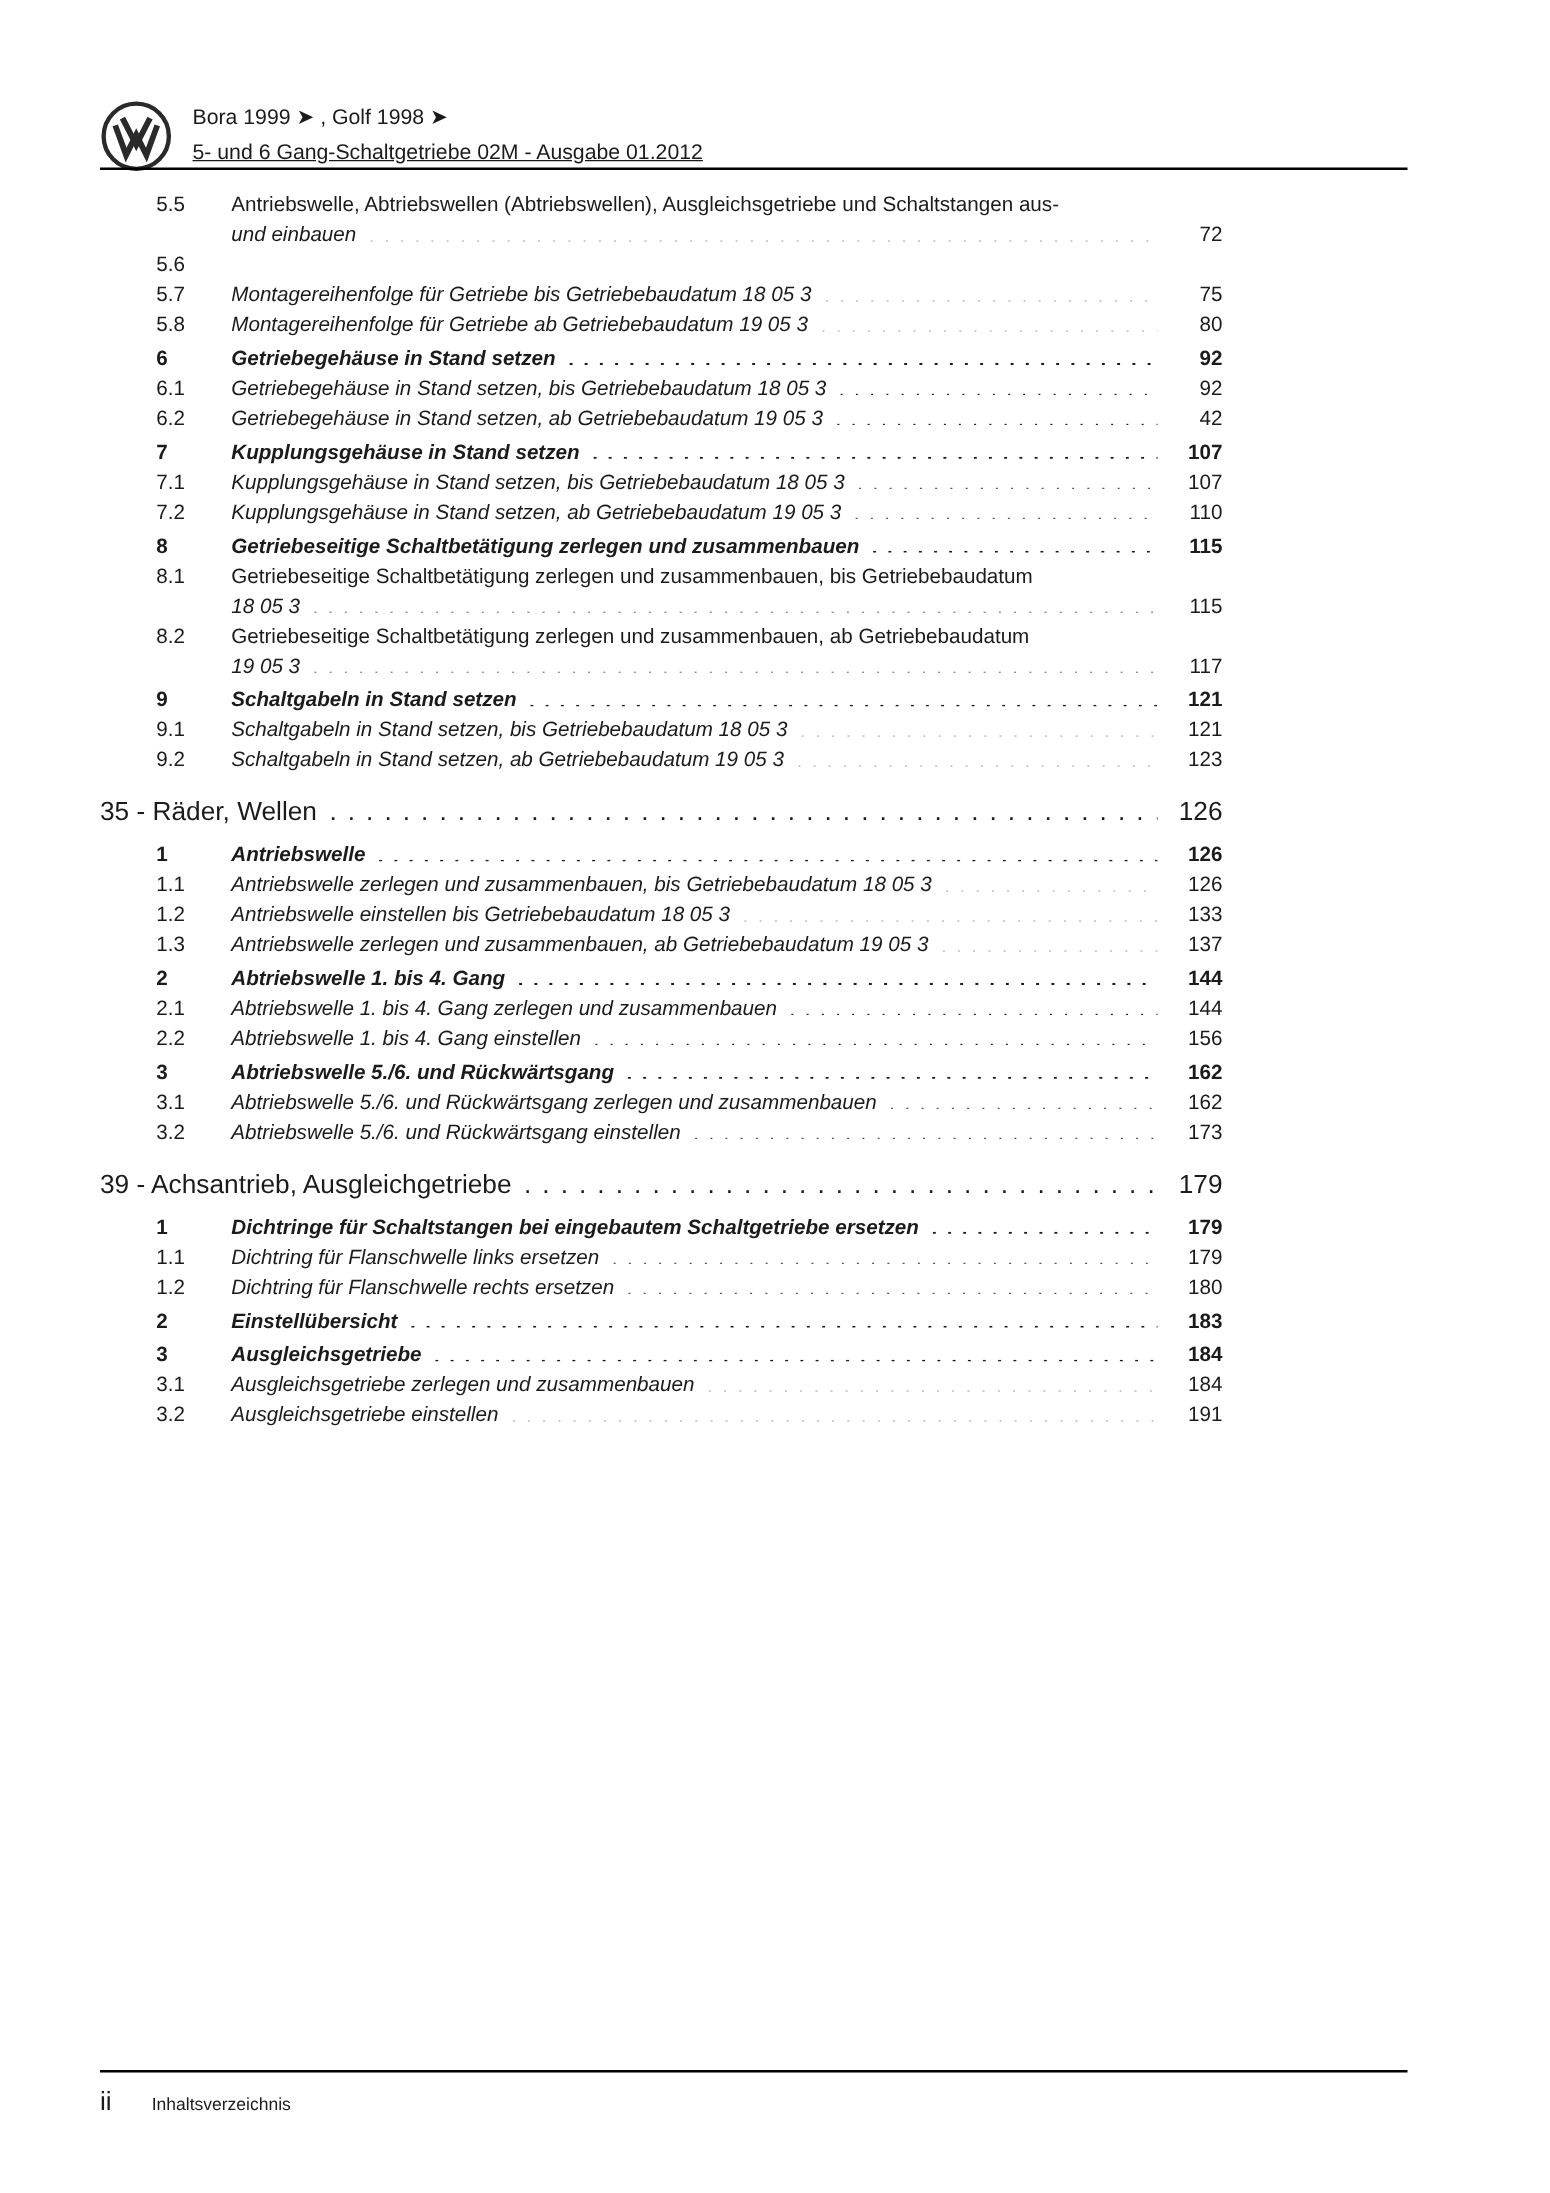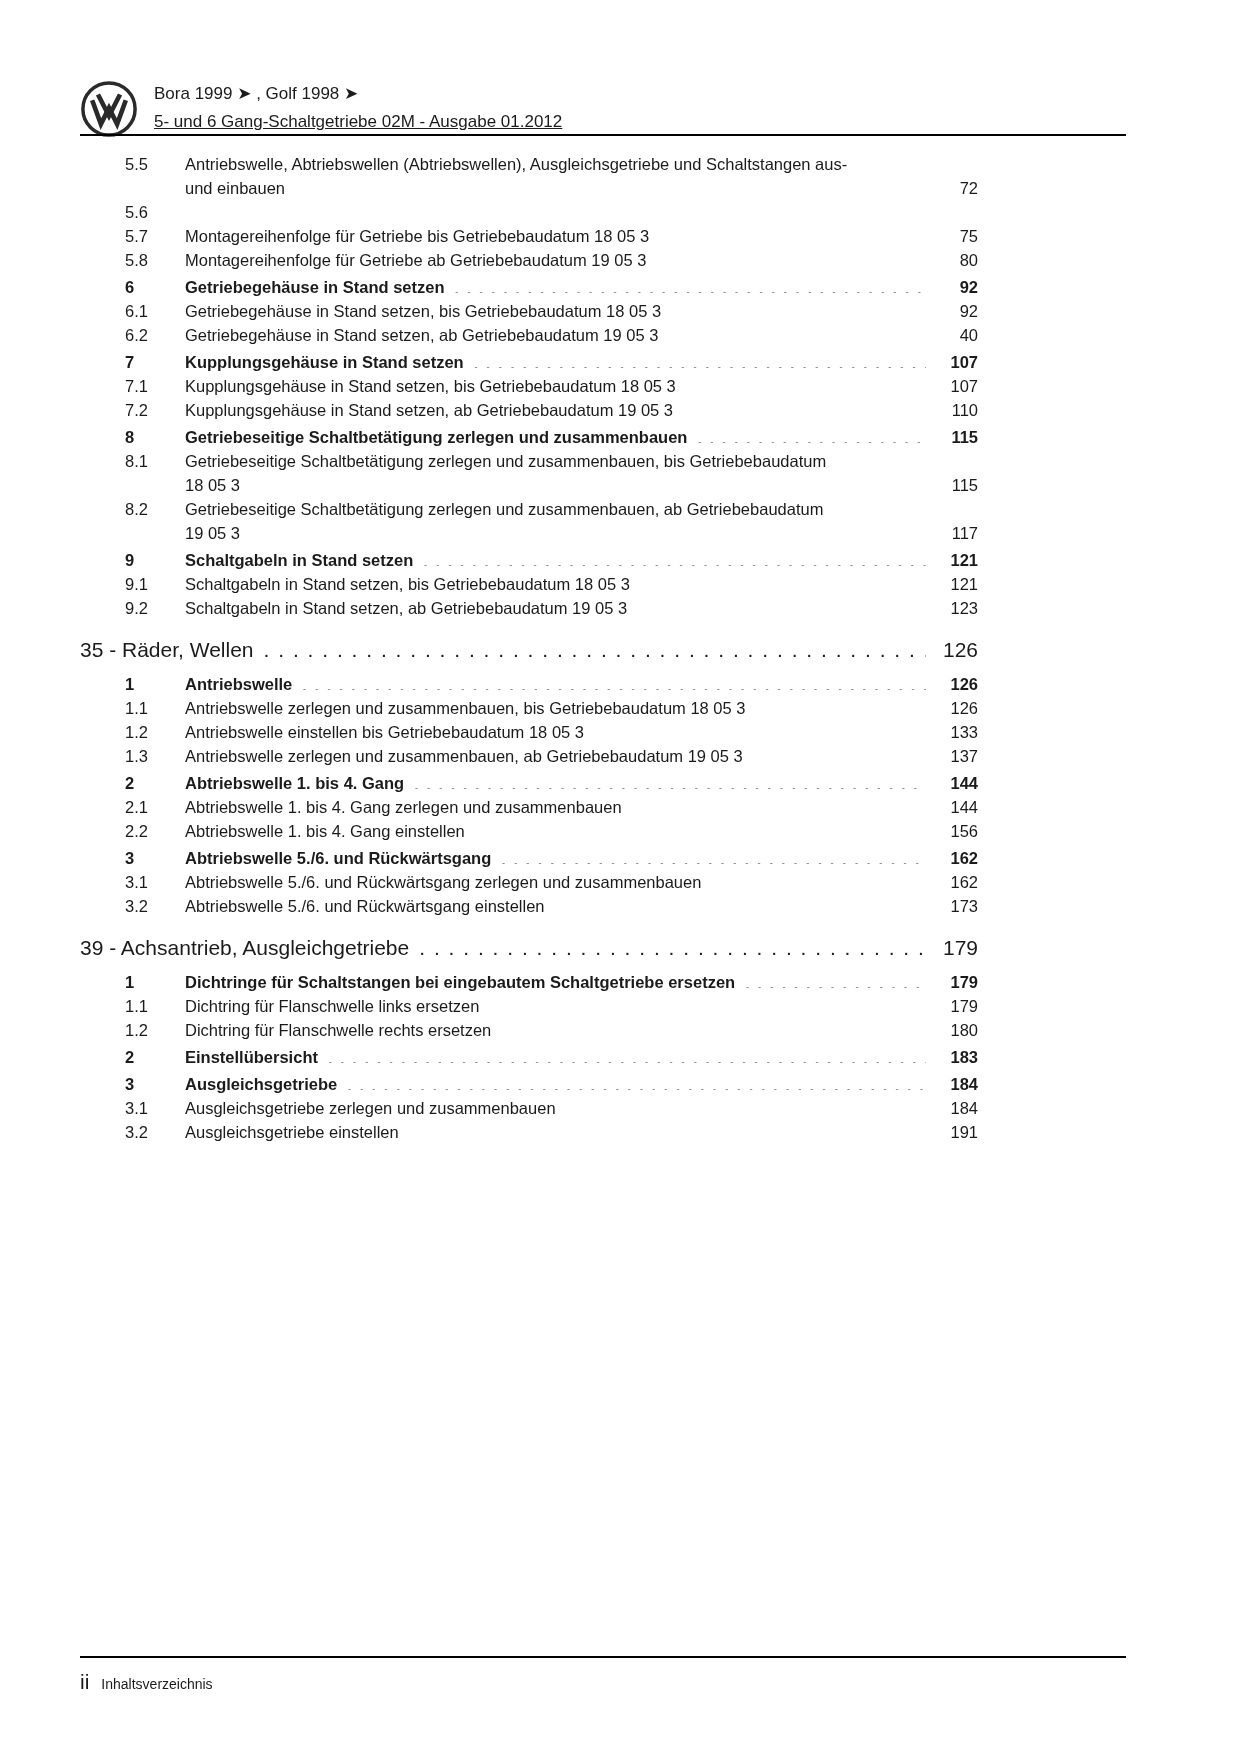--- a/index.html
+++ b/index.html
@@ -60,21 +60,21 @@
   .toc-entry {
     display: flex;
     align-items: flex-start;
     padding-left: 45px;
   }
   .toc-entry.bold { font-weight: bold; margin-top: 3px; }
   .toc-num { flex: none; width: 60px; }
   .toc-body { flex: 1 1 auto; min-width: 0; }
   .toc-line { white-space: nowrap; overflow: hidden; }
   .toc-lastline { display: flex; align-items: baseline; }
-  .toc-title { flex: none; white-space: nowrap; }
+  .toc-title { flex: none; white-space: nowrap; font-style: italic; }
   .dots {
     flex: 1 1 auto;
     min-width: 0;
     overflow: hidden;
     white-space: nowrap;
     margin: 0 8px 0 10px;
     height: 1em;
   }
   .dots::after {
     content: ". . . . . . . . . . . . . . . . . . . . . . . . . . . . . . . . . . . . . . . . . . . . . . . . . . . . . . . . . . . . . . . . . . . . . . . . . . . . . . . . . . . . . . . . . . . . . . . . . . . . . . . . . . . . . . . . . . . . . . . . . . . . . . . .";
@@ -83,21 +83,21 @@
   .pnum { flex: none; min-width: 44px; text-align: right; }
   .h-title { flex: none; white-space: nowrap; }
 
   
   .footer {
     position: absolute;
     left: 80px;
     top: 1670px;
     display: flex;
     align-items: baseline;
-    gap: 12px;
+    gap: 32px;
   }
   .footer-roman { font-size: 21px; }
   .footer-label { font-size: 14px; }
 </style>
 </head>
 <body>
 
 <div class="page">
 
   <div class="logo">
@@ -168,21 +168,21 @@
               <span class="pnum">92</span>
             </div>
           </div>
         </div>
         <div class="toc-entry">
           <span class="toc-num">6.2</span>
           <div class="toc-body">
             <div class="toc-lastline">
               <span class="toc-title">Getriebegehäuse in Stand setzen, ab Getriebebaudatum 19 05 3</span>
               <span class="dots"></span>
-              <span class="pnum">40</span>
+              <span class="pnum">42</span>
             </div>
           </div>
         </div>
         <div class="toc-entry bold">
           <span class="toc-num">7</span>
           <div class="toc-body">
             <div class="toc-lastline">
               <span class="toc-title">Kupplungsgehäuse in Stand setzen</span>
               <span class="dots"></span>
               <span class="pnum">107</span>

